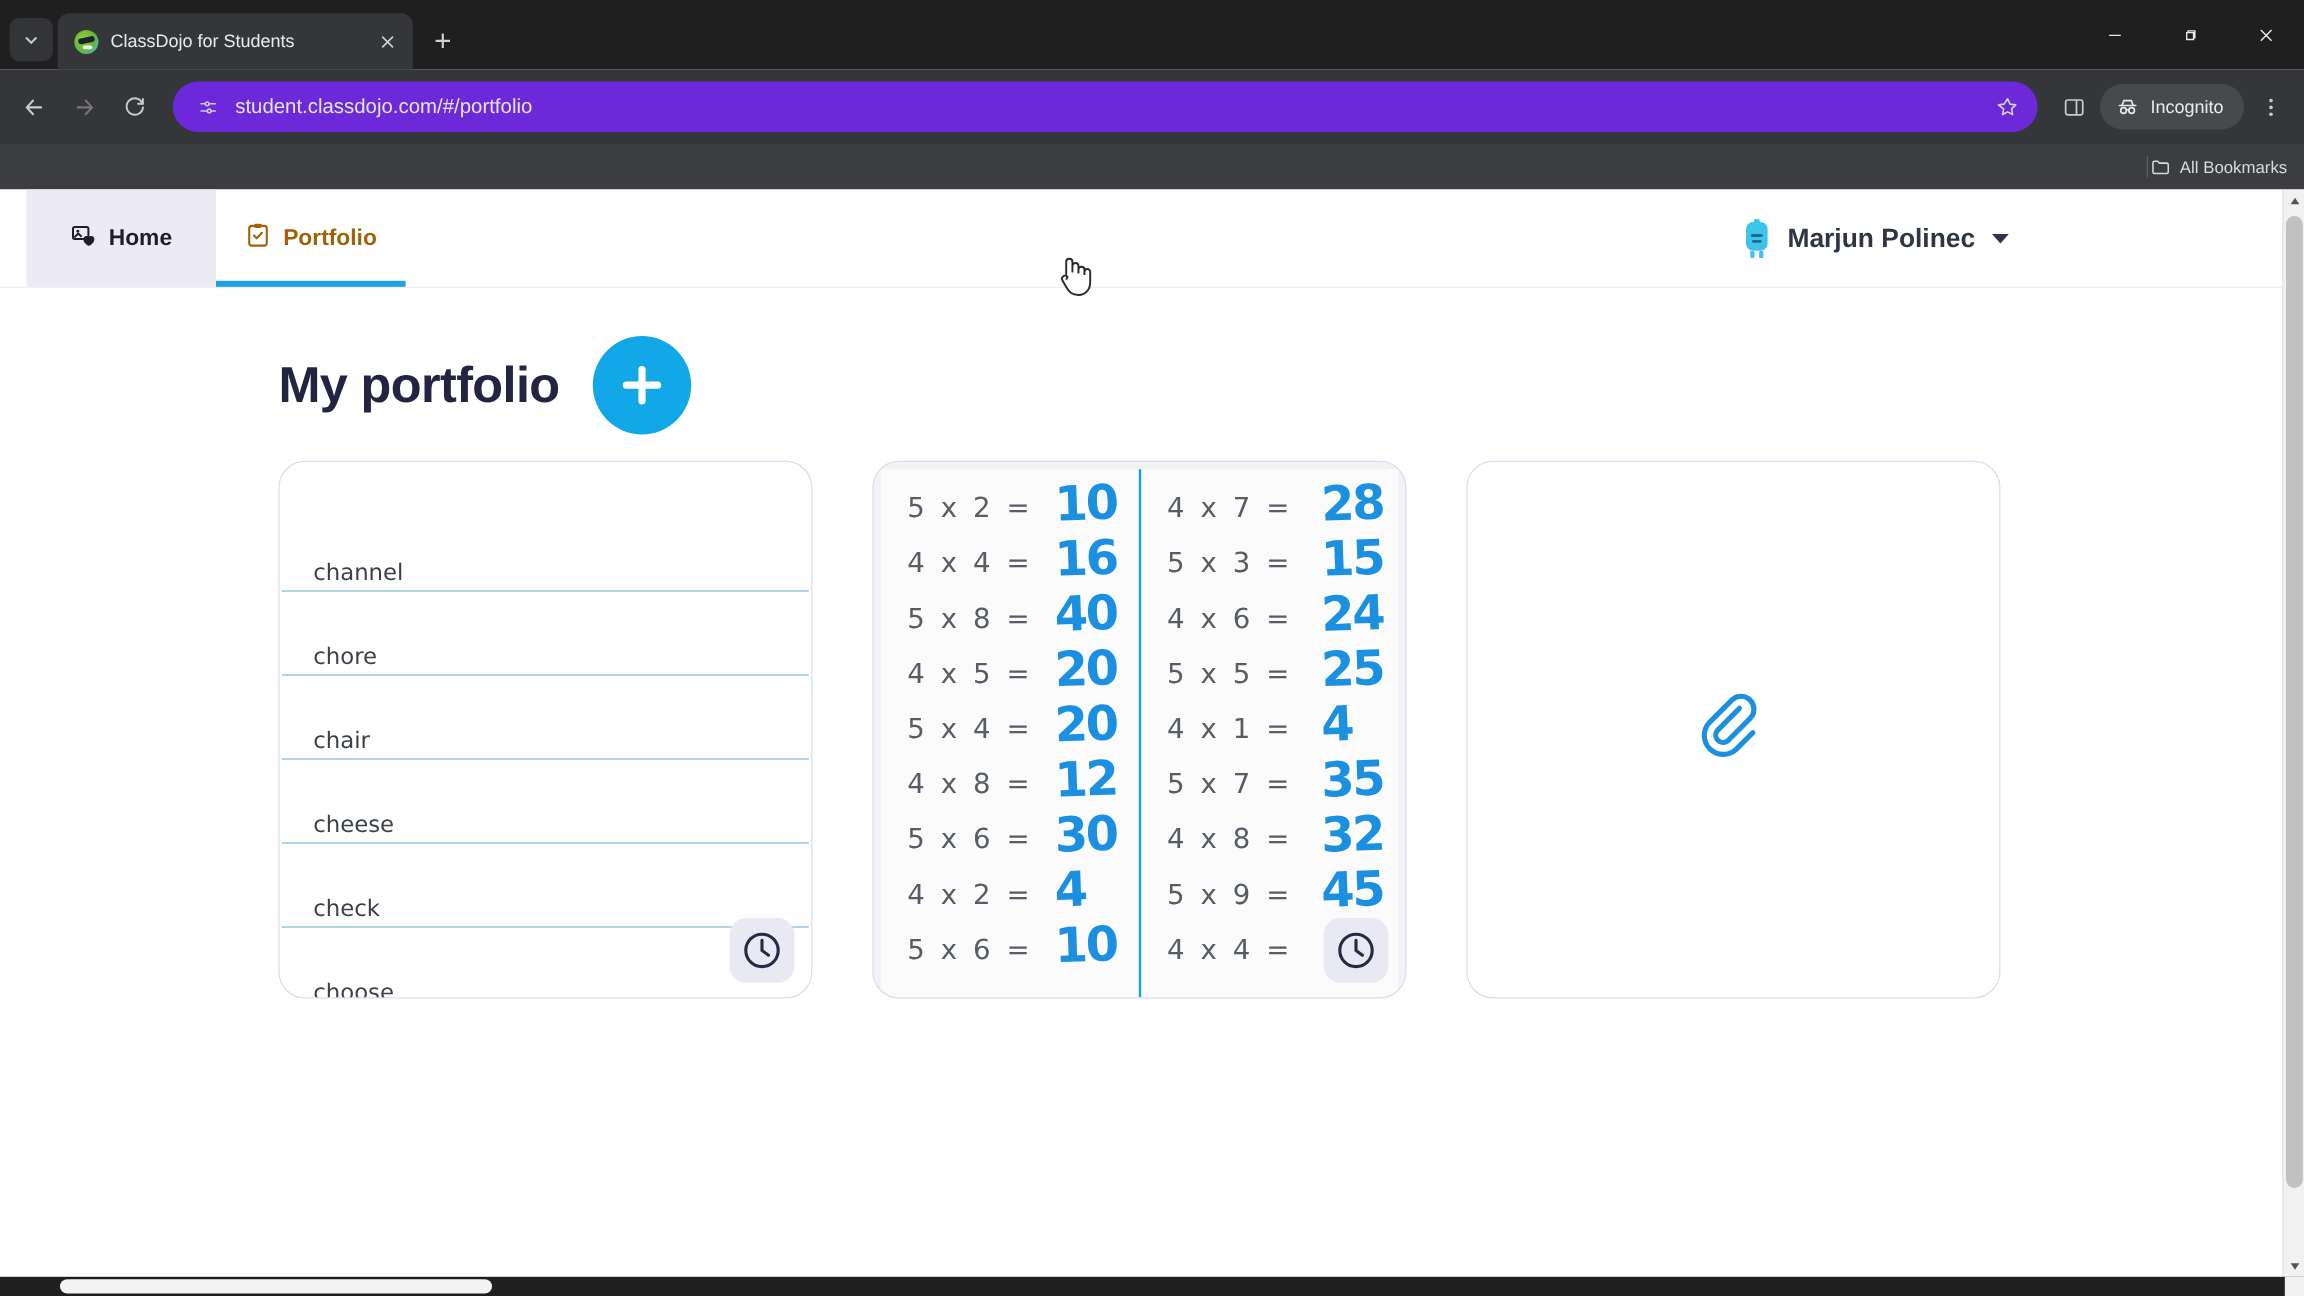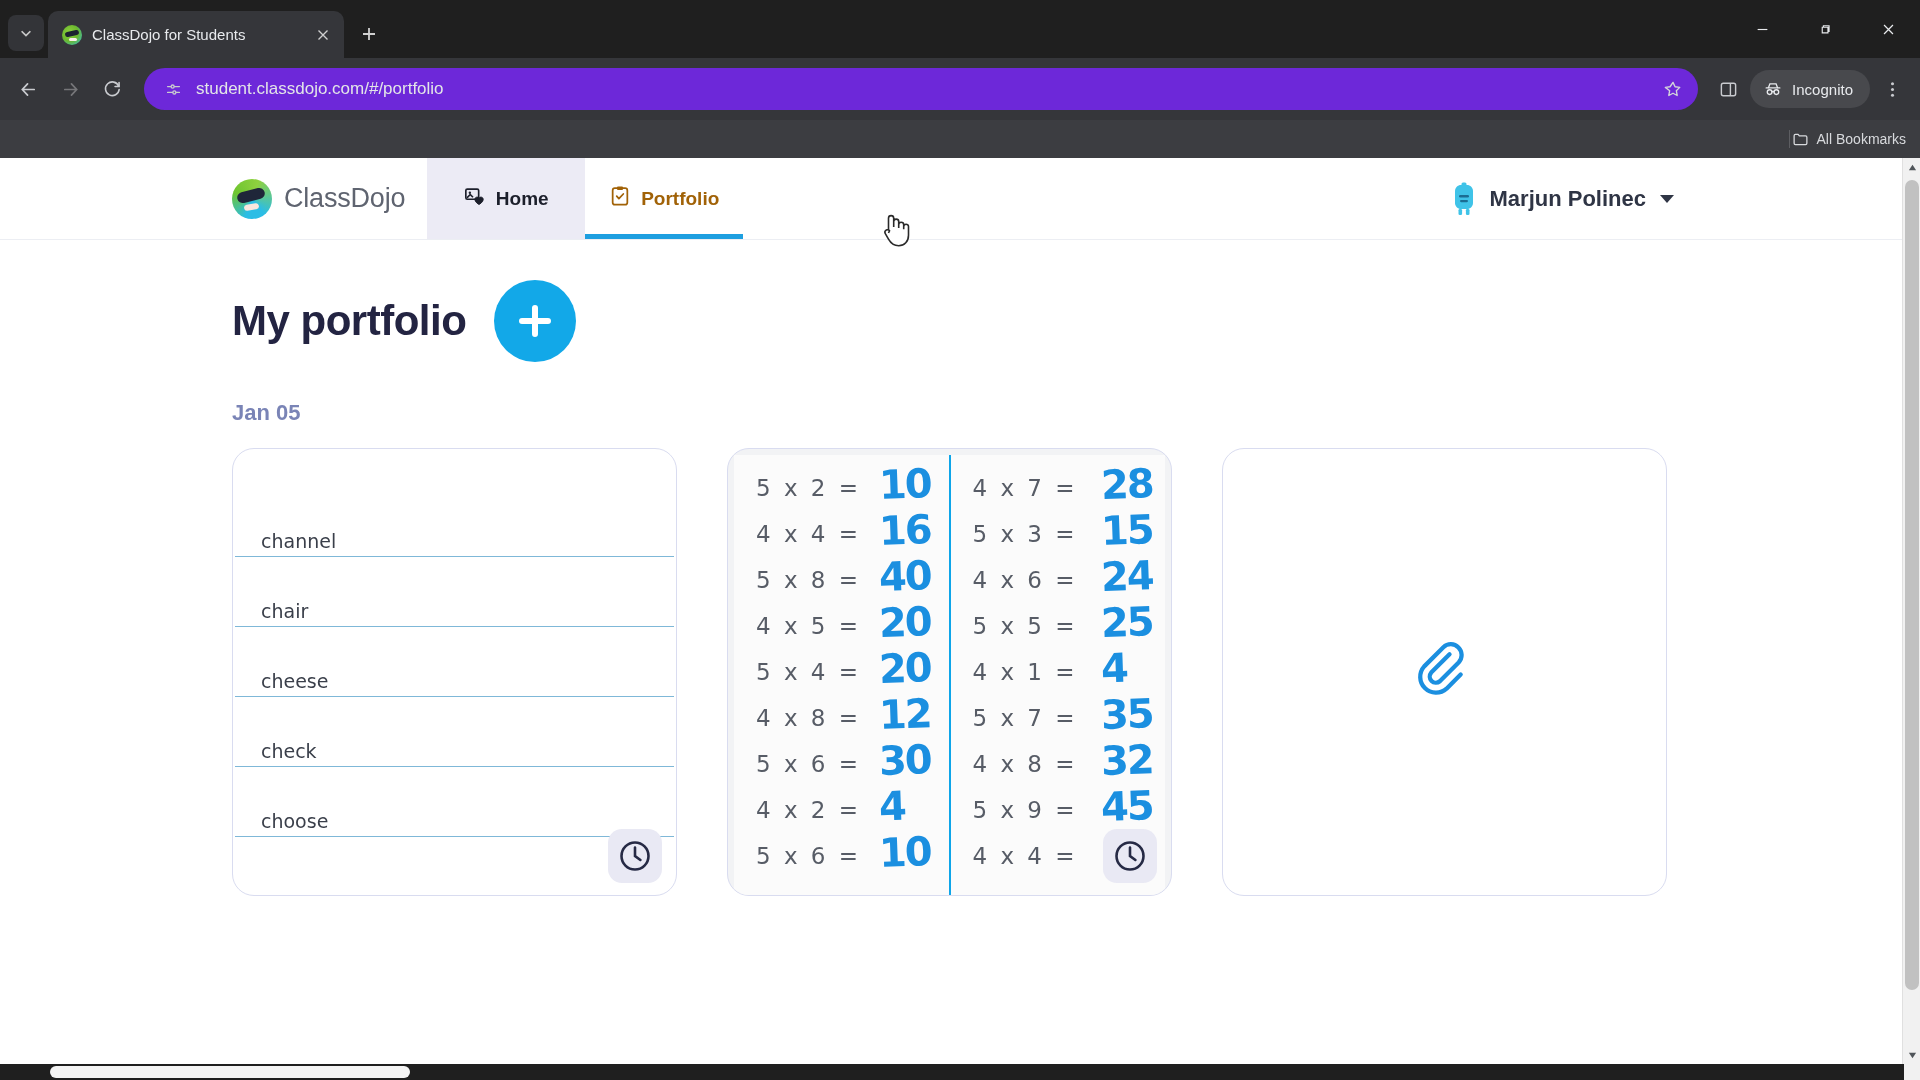--- a/index.html
+++ b/index.html
@@ -337,24 +337,20 @@
         <path d="M2.5 5.5A1.5 1.5 0 0 1 4 4h3.2l1.4 1.8H16a1.5 1.5 0 0 1 1.5 1.5v7.2A1.5 1.5 0 0 1 16 16H4a1.5 1.5 0 0 1-1.5-1.5z"></path>
       </svg>
       <span>All Bookmarks</span>
     </div>
   </div>
 
   <div class="viewport">
     <div class="page">
 
       <div class="appbar">
-        <div class="brand">
-          <span class="brand-logo"></span>
-          <span class="brand-name">ClassDojo</span>
-        </div>
 
         <div class="navtabs">
           <div class="navtab home hovered">
             <span>
               <svg viewBox="0 0 24 24" fill="none" stroke="currentColor" stroke-width="1.8" stroke-linejoin="round">
                 <rect x="2" y="4.5" width="14" height="11" rx="1.6"></rect>
                 <circle cx="6.4" cy="8.4" r="1.3" fill="currentColor" stroke="none"></circle>
                 <path d="M3.2 14l3.6-3.6 3 3"></path>
                 <path d="M16.4 21.2c-.2 0-4.6-2.5-4.6-5.5a2.5 2.5 0 0 1 4.6-1.35A2.5 2.5 0 0 1 21 15.7c0 3-4.4 5.5-4.6 5.5z" fill="currentColor" stroke="currentColor" stroke-width="1"></path>
               </svg>
@@ -394,28 +390,30 @@
 
         <div class="title-row">
           <div class="page-title">My portfolio</div>
           <div class="add-btn">
             <svg viewBox="0 0 44 44" fill="none" stroke="#ffffff" stroke-width="6" stroke-linecap="round">
               <path d="M22 9v26M9 22h26"></path>
             </svg>
           </div>
         </div>
 
-        <div class="date-label">Jan 05</div>
 
         <div class="cards">
 
           <div class="card">
             <div class="wordlist">
               <div class="wordrow">
                 <span>channel</span>
+              </div>
+              <div class="wordrow">
+                <span>chore</span>
               </div>
               <div class="wordrow">
                 <span>chair</span>
               </div>
               <div class="wordrow">
                 <span>cheese</span>
               </div>
               <div class="wordrow">
                 <span>check</span>
               </div>

